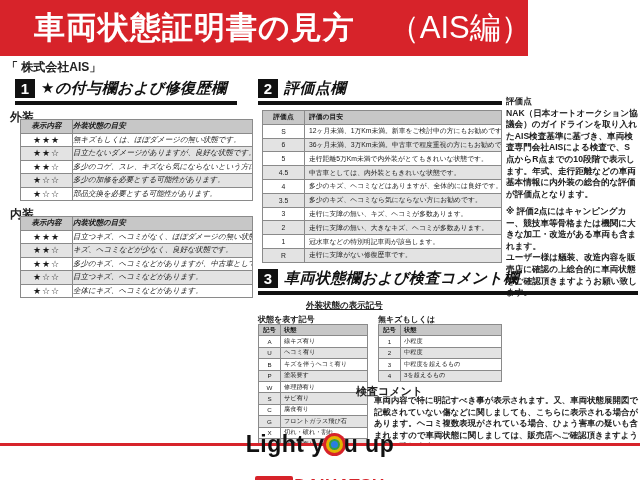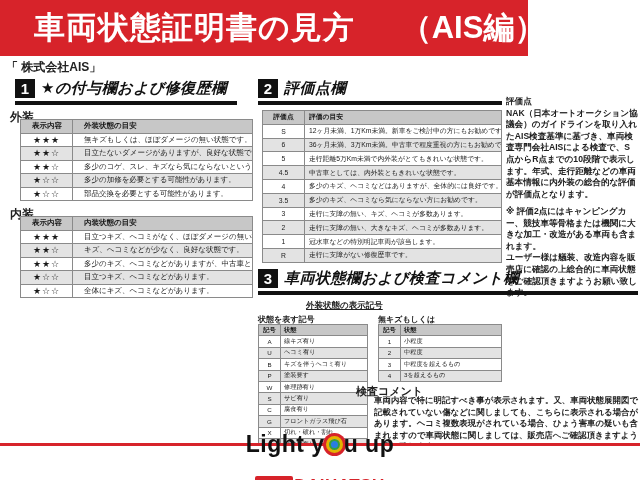--- a/index.html
+++ b/index.html
@@ -7,21 +7,21 @@
   body {
     font-family:"Liberation Sans","DejaVu Sans",sans-serif;
     background:#ffffff; color:#1a1a1a; overflow:hidden;
   }
   #stage { position:relative; width:640px; height:480px; background:#fff; }
 
   
   .top-banner { position:absolute; left:0; top:0; width:528px; height:56px;
     background:#d7232a; display:flex; align-items:center; }
   .top-banner .ttl { color:#fff; font-weight:bold; font-size:31px; letter-spacing:1px; margin-left:34px; white-space:nowrap; }
-  .top-banner .ttl-suffix { color:#fff; font-weight:bold; font-size:31px; margin-left:46px; white-space:nowrap; }
+  .top-banner .ttl-suffix { color:#fff; font-weight:normal; font-size:31px; margin-left:34px; white-space:nowrap; }
   .company { position:absolute; left:6px; top:59px; font-size:12px; font-weight:bold; color:#222; }
 
   
   .sec-head { position:absolute; display:flex; align-items:flex-end; gap:6px;
     border-bottom:4px solid #111; padding-bottom:3px; }
   .sec-num { background:#111; color:#fff; font-weight:bold; font-size:15px;
     width:20px; height:19px; display:flex; align-items:center; justify-content:center; }
   .sec-title { font-weight:bold; font-size:15px; color:#111; white-space:nowrap; letter-spacing:0.5px;font-style:italic; }
 
   .mini-label { font-weight:bold; font-size:12px; color:#222; }
@@ -29,21 +29,21 @@
   
   table { border-collapse:collapse; table-layout:fixed; background:#fff; }
   th,td { border:1px solid #8a8a8a; overflow:hidden; white-space:nowrap; }
   thead th { background:#c7c7c7; font-weight:bold; text-align:left; }
   tbody tr:nth-child(even) td { background:#e3e3e3; }
   td:first-child, th:first-child { text-align:center; }
   td:last-child { text-align:left; }
 
   
   .t-star { position:absolute; width:233px; font-size:7.5px; }
-  .t-star th, .t-star td { height:13.5px; padding:0 11px; }
+  .t-star th, .t-star td { height:13.5px; padding:0 0;font-style:italic; }
   .t-star th:first-child, .t-star td:first-child { width:52px; }
   .t-star td:first-child { font-size:9px; letter-spacing:1px; }
 
   
   .t-eval { position:absolute; left:262px; top:110px; width:240px; font-size:6.8px; }
   .t-eval th, .t-eval td { height:13.8px; padding:0 4px; }
   .t-eval th:first-child, .t-eval td:first-child { width:42px; }
 
   
   .t-sym { position:absolute; font-size:6.2px; }

